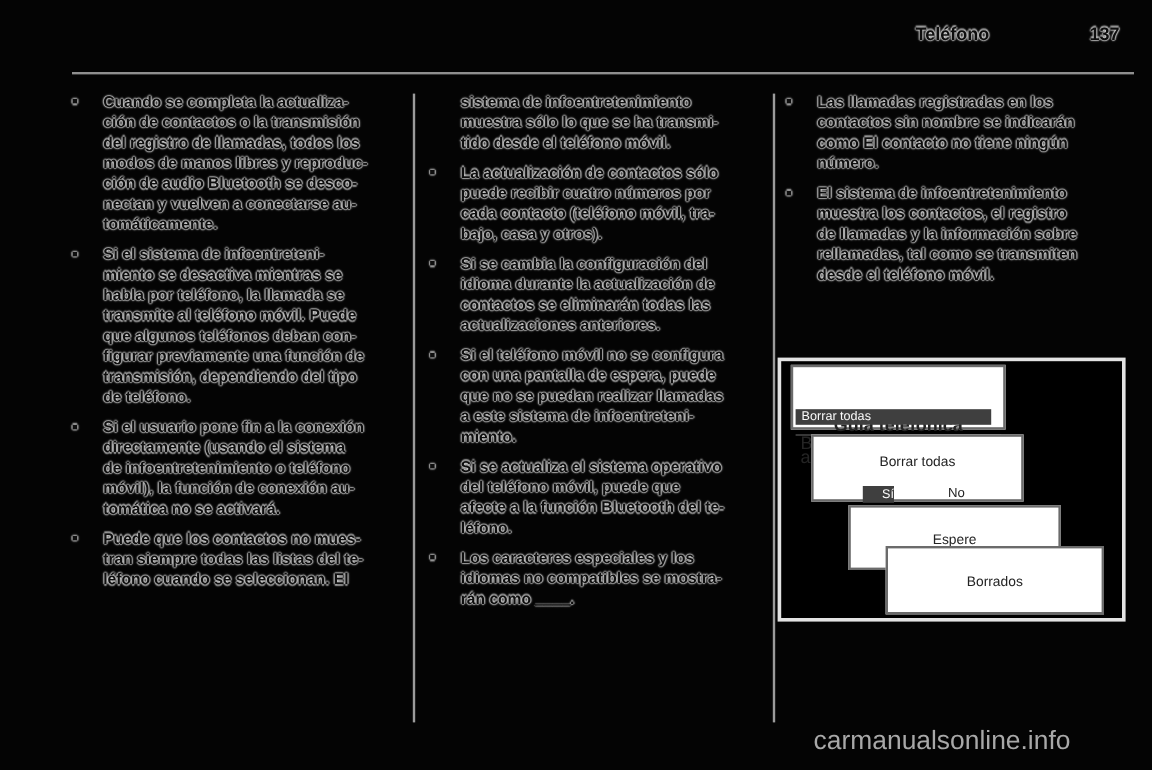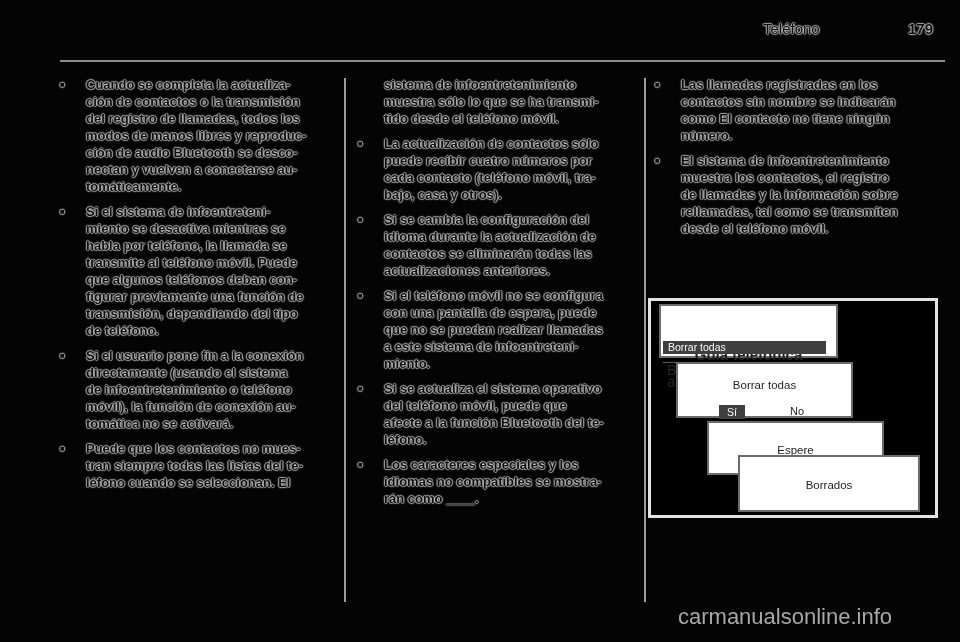--- a/index.html
+++ b/index.html
@@ -5,21 +5,21 @@
   html,body{margin:0;padding:0;background:#000;}
   .canvas{position:relative;width:960px;height:642px;background:#040404;overflow:hidden;
           font-family:"Liberation Sans",sans-serif;}
   
   .ghost{color:#0e0e0e;
          text-shadow:-1px 0 1px rgba(225,225,225,.65),
                       1px 0 1px rgba(225,225,225,.65),
                       0 -1px 1px rgba(225,225,225,.65),
                       0 1px 1px rgba(225,225,225,.65),
                       0 0 3px rgba(255,255,255,.35);}
-  .hdr-title{position:absolute;left:763px;top:20px;font-size:15px;font-weight:normal;}
+  .hdr-title{position:absolute;left:763px;top:20px;font-size:15px;font-weight:bold;}
   .hdr-num{position:absolute;left:908px;top:20px;font-size:15px;font-weight:bold;}
   .hrule{position:absolute;left:60px;top:60px;width:885px;height:2px;background:#8f8f8f;}
   .vdiv{position:absolute;top:78px;height:524px;width:2px;background:#9b9b9b;}
   .d1{left:344px;} .d2{left:644px;}
   .col{position:absolute;top:76px;font-size:13px;line-height:17px;font-weight:bold;}
   .col1{left:60px;width:272px;}
   .col2{left:358px;width:278px;}
   .col3{left:655px;width:290px;}
   .para{display:flex;margin:0 0 8px 0;}
   .bullet{width:14px;flex:0 0 14px;font-size:8px;line-height:17px;}
@@ -37,33 +37,33 @@
   .s2{left:25px;top:61px;width:177px;height:56px;}
   .s3{left:56px;top:120px;width:177px;height:54px;z-index:1;}
   .s4{left:87px;top:154px;width:182px;height:57px;z-index:2;}
   .s1-title{font-size:15px;font-weight:bold;text-align:center;line-height:13px;padding-top:2px;margin-top:40px;}
   .s1-rule{height:1px;background:#5a5a5a;margin:1px 2px 1px 2px;}
   .s1-item{font-size:15px;line-height:11.5px;padding-left:6px;}
   .s1-highlight{position:absolute;left:2px;right:10px;bottom:2px;height:13px;
                 background:#3f3f3f;color:#fbfbfb;font-size:10.5px;line-height:13px;padding-left:5px;}
   .s2-title{position:absolute;left:0;right:0;top:15px;text-align:center;font-size:11.5px;}
   .s2-yes{position:absolute;left:41px;top:41px;width:26px;height:14px;background:#3f3f3f;
-          color:#fbfbfb;font-size:10.5px;text-align:center;line-height:14px;}
+          color:#fbfbfb;font-size:10.5px;text-align:right;line-height:14px;}
   .s2-no{position:absolute;left:112px;top:41px;font-size:11px;}
   .s3-label{position:absolute;left:0;right:0;top:21px;text-align:center;font-size:11.5px;}
   .s4-label{position:absolute;left:0;right:0;top:22px;text-align:center;font-size:11.5px;}
   .watermark{position:absolute;left:678px;top:604px;font-size:22px;color:#a8a8a8;letter-spacing:0;}
 </style>
 </head>
 <body>
 
 <div class="canvas">
 
   <span class="hdr-title ghost">Teléfono</span>
-  <span class="hdr-num ghost">179</span>
+  <span class="hdr-num ghost">137</span>
   <div class="hrule"></div>
 
   <div class="vdiv d1"></div>
   <div class="vdiv d2"></div>
 
   <div class="col col1">
     <div class="para">
       <span class="bullet ghost">■</span>
       <span class="ptext ghost">Cuando se completa la actualiza-
 ción de contactos o la transmisión

